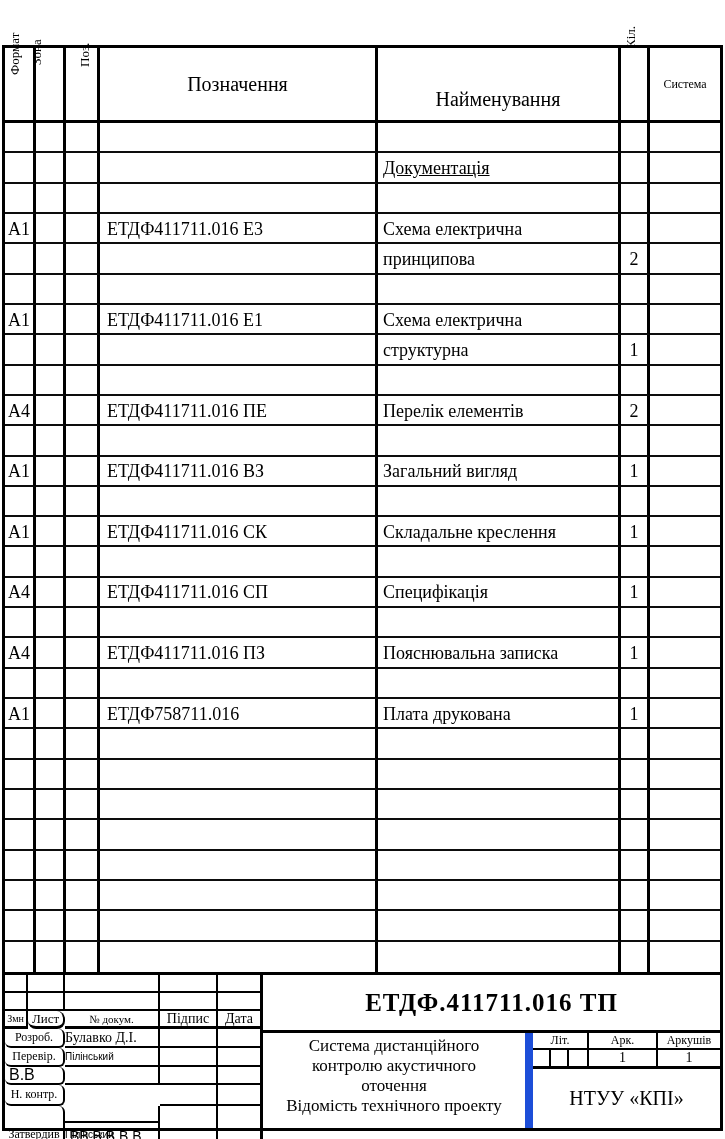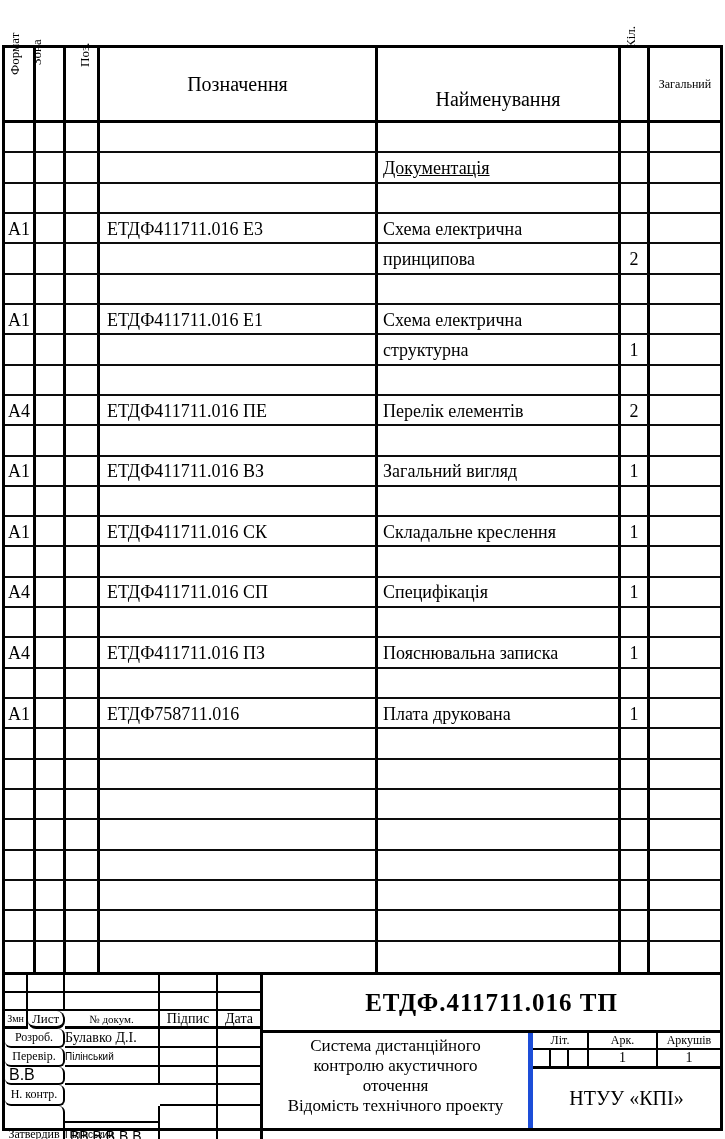--- a/index.html
+++ b/index.html
@@ -72,21 +72,21 @@
   .ind { padding-left: 18px; margin-top: 36px; }
 
   .tb-doccode {
     position: absolute; left: 258px; top: 0; width: 457px; height: 58px;
     border-bottom: 3px solid #000;
     display: flex; align-items: center; justify-content: center;
     font-size: 25px; font-weight: bold; letter-spacing: 1px;
   }
   .tb-desc {
     position: absolute; left: 258px; top: 58px; width: 270px; height: 95px;
-    border-right: 5px solid #1d4ed8;
+    border-right: 8px solid #1d4ed8;
     text-align: center; font-size: 17px; line-height: 20px; padding-top: 3px;
   }
   .tb-lit {
     position: absolute; left: 528px; top: 58px; width: 187px; height: 95px;
     display: grid;
     grid-template-columns: 18px 18px 20px 69px 1fr;
     grid-template-rows: 17px 19px 1fr;
   }
   .lc { border-right: 2px solid #000; border-bottom: 2px solid #000;
         display:flex; align-items:center; justify-content:center; overflow:hidden; }
@@ -107,21 +107,21 @@
 
 <div class="page">
 
   <div class="main-table">
     <div class="cell head h-fmt"></div>
     <div class="cell head h-zone"></div>
     <div class="cell head h-pos"></div>
     <div class="cell head h-desig">Позначення</div>
     <div class="cell head h-name">Найменування</div>
     <div class="cell head h-qty"></div>
-    <div class="cell head h-note">Загальний</div>
+    <div class="cell head h-note">Система</div>
 
   <div class="cell body c-fmt"></div>
       <div class="cell body c-zone"></div>
       <div class="cell body c-pos"></div>
       <div class="cell body c-desig"></div>
       <div class="cell body c-name"></div>
       <div class="cell body c-qty"></div>
       <div class="cell body c-note"></div>
       <div class="cell body c-fmt"></div>
       <div class="cell body c-zone"></div>

